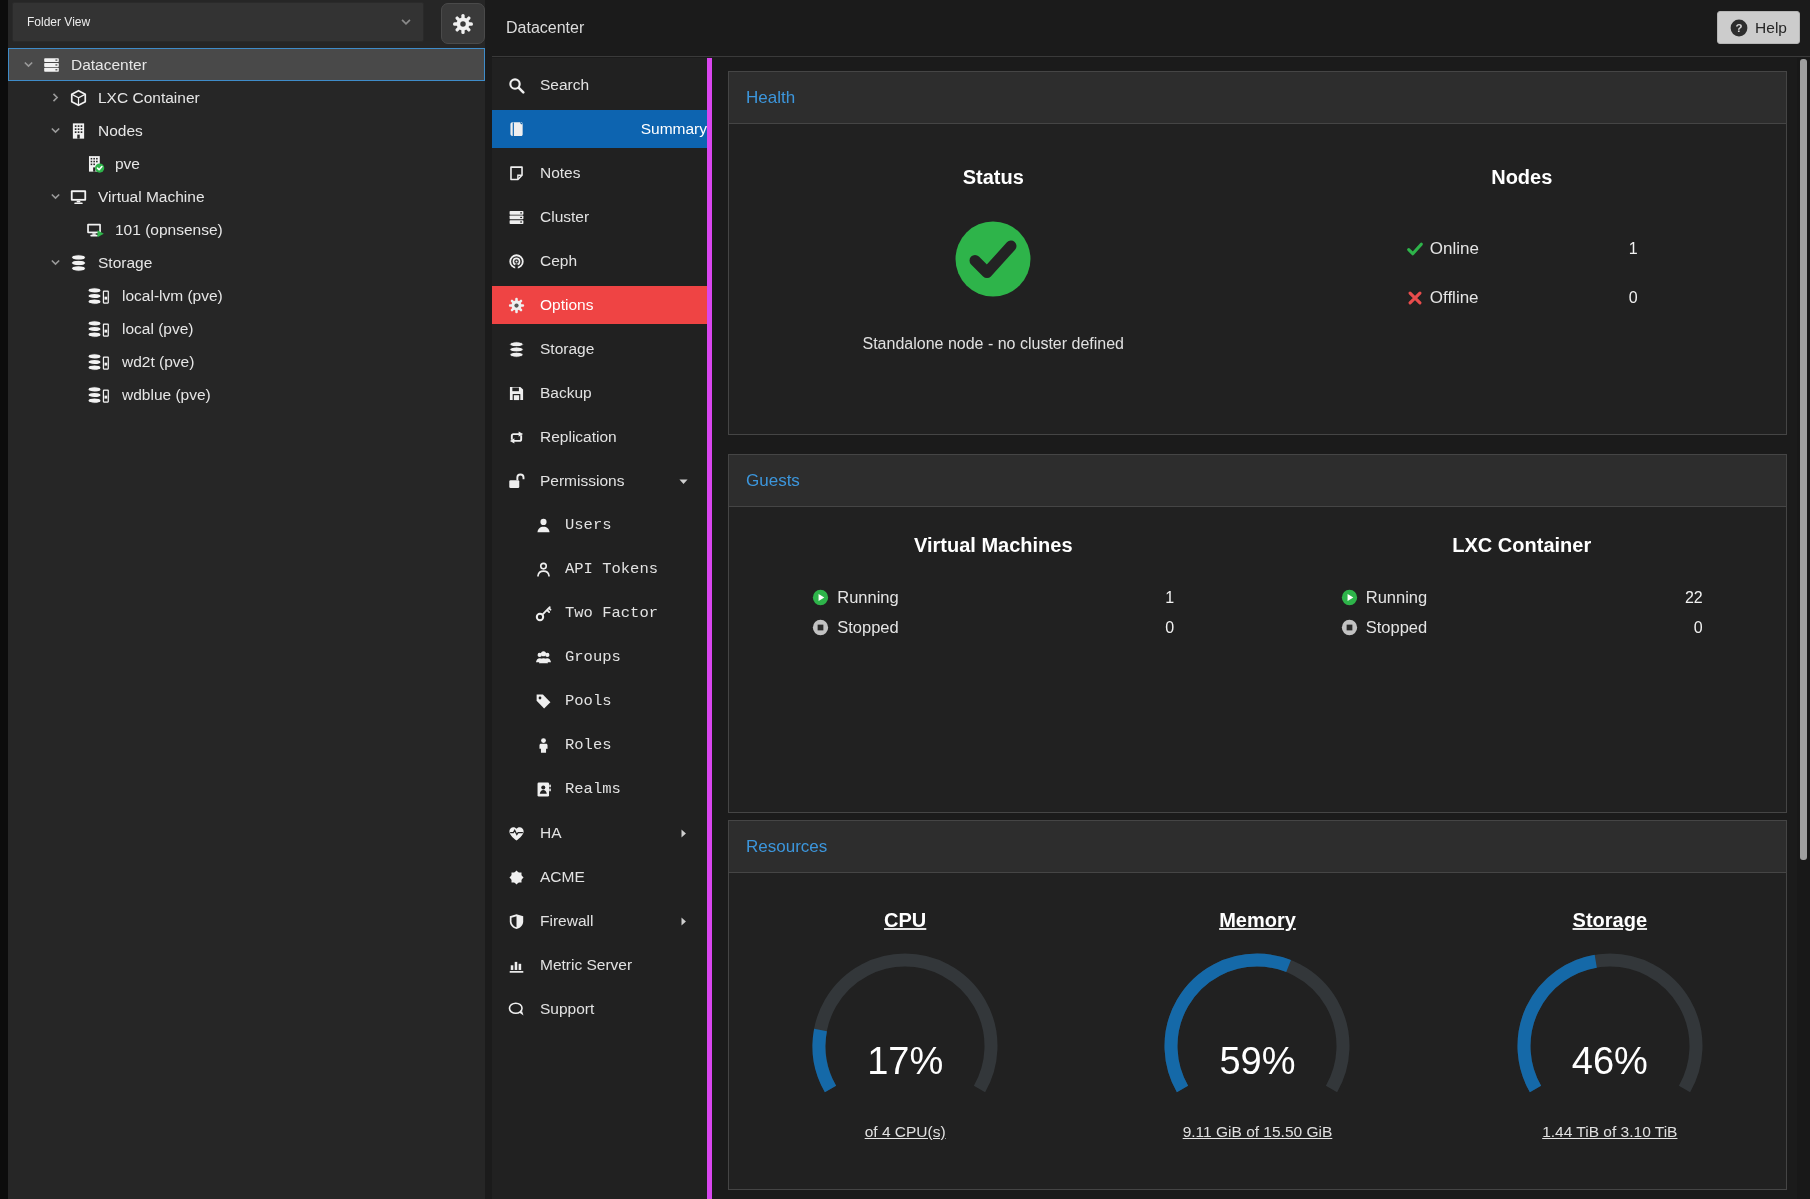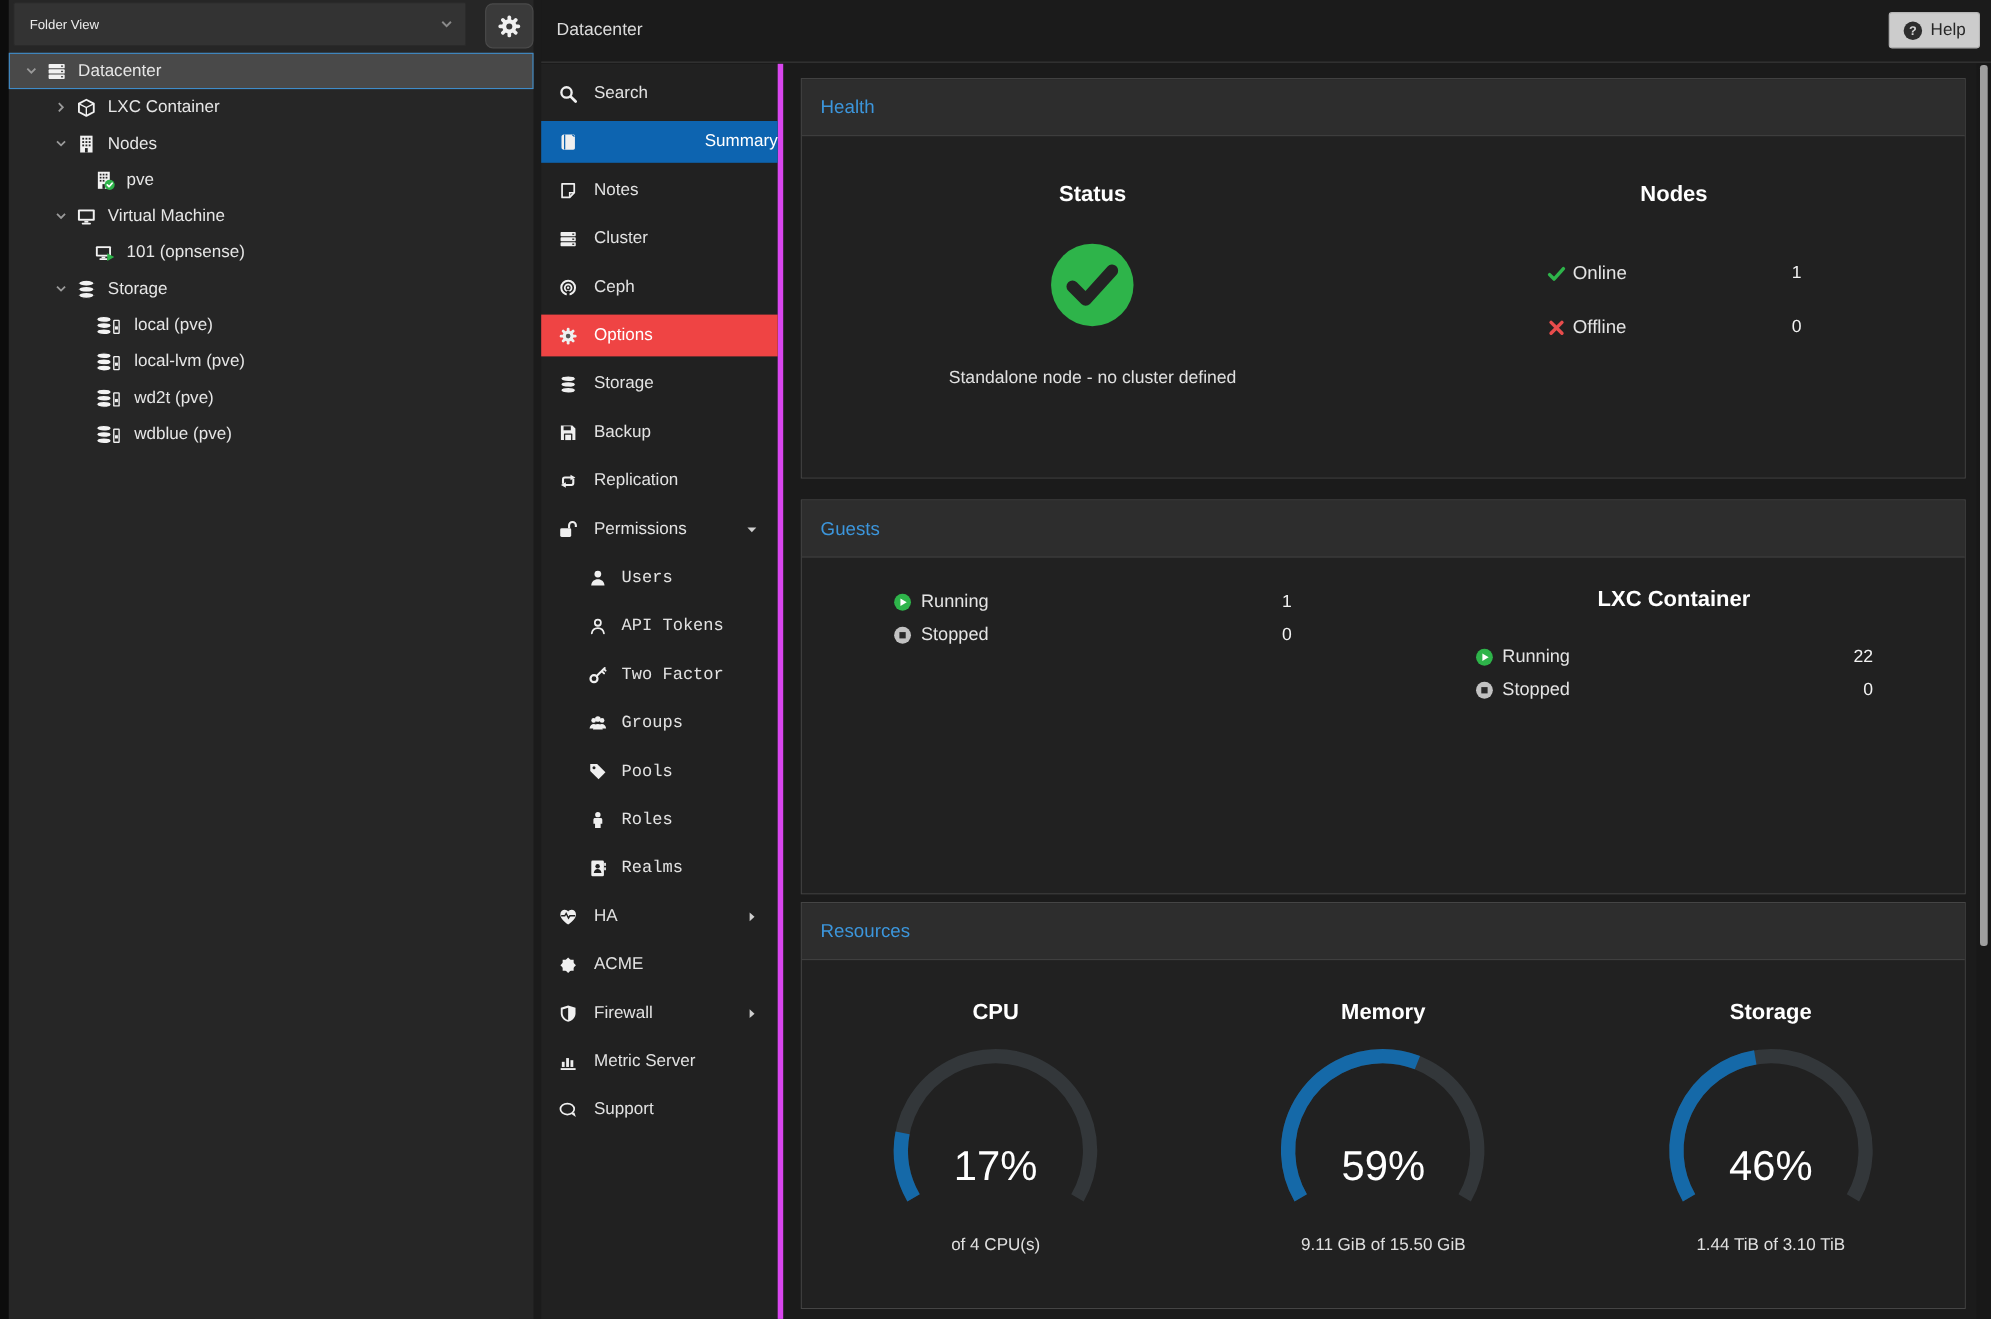--- a/index.html
+++ b/index.html
@@ -71,21 +71,21 @@
   .panel { position:absolute; left:15px; width:1059px; border:1px solid #454545; background:#212121; }
   .panel-header { height:52px; background:#2d2d2d; border-bottom:1px solid #454545; display:flex; align-items:center; padding-left:17px; }
   .panel-title { font-size:17px; color:var(--accent-blue,#3c96dc); }
   .panel-body { background:#212121; }
 
   .panel.health { top:13px; }
   .panel.health .panel-body { height:310px; display:flex; }
   .panel.guests { top:396px; }
   .panel.guests .panel-body { height:305px; display:flex; }
   .panel.resources { top:762px; }
-  .panel.resources .panel-body { height:316px; display:flex; }
+  .panel.resources .panel-body { height:316px; display:flex;text-decoration:underline; }
 
   .hcol { width:50%; }
   .col-heading { margin-top:42px; text-align:center; font-size:20px; font-weight:bold; color:#ffffff; }
   .status-icon-wrap { margin-top:30px; display:flex; justify-content:center; }
   .status-icon-wrap svg { width:80px; height:80px; }
   .status-msg { margin-top:36px; text-align:center; font-size:16px; color:#e0e0e0; }
 
   .node-rows { width:232px; margin:50px auto 0; }
   .node-row { display:flex; align-items:center; margin-bottom:29px; font-size:17px; }
   .node-row .sicon { width:18px; height:18px; margin-right:6px; }
@@ -410,27 +410,27 @@
         </svg>
       <svg class="ticon">
           <use href="#i-db"></use>
         </svg>
       <span>Storage</span>
     </div>
     <div class="tree-row lvl2">
       <svg class="ticon wide">
           <use href="#i-db-drive"></use>
         </svg>
-      <span>local (pve)</span>
+      <span>local-lvm (pve)</span>
     </div>
     <div class="tree-row lvl2">
       <svg class="ticon wide">
           <use href="#i-db-drive"></use>
         </svg>
-      <span>local-lvm (pve)</span>
+      <span>local (pve)</span>
     </div>
     <div class="tree-row lvl2">
       <svg class="ticon wide">
           <use href="#i-db-drive"></use>
         </svg>
       <span>wd2t (pve)</span>
     </div>
     <div class="tree-row lvl2">
       <svg class="ticon wide">
           <use href="#i-db-drive"></use>
@@ -632,20 +632,21 @@
         </div>
       </div>
     </div>
 
     <div class="panel guests">
       <div class="panel-header">
         <span class="panel-title">Guests</span>
       </div>
       <div class="panel-body">
         <div class="gcol">
+          <div class="guest-heading">Virtual Machines</div>
           <div class="guest-rows">
             <div class="guest-row">
               <svg class="sicon">
                   <use href="#i-play-circle"></use>
                 </svg>
               <span>Running</span>
               <span class="val">1</span>
             </div>
             <div class="guest-row">
               <svg class="sicon">

